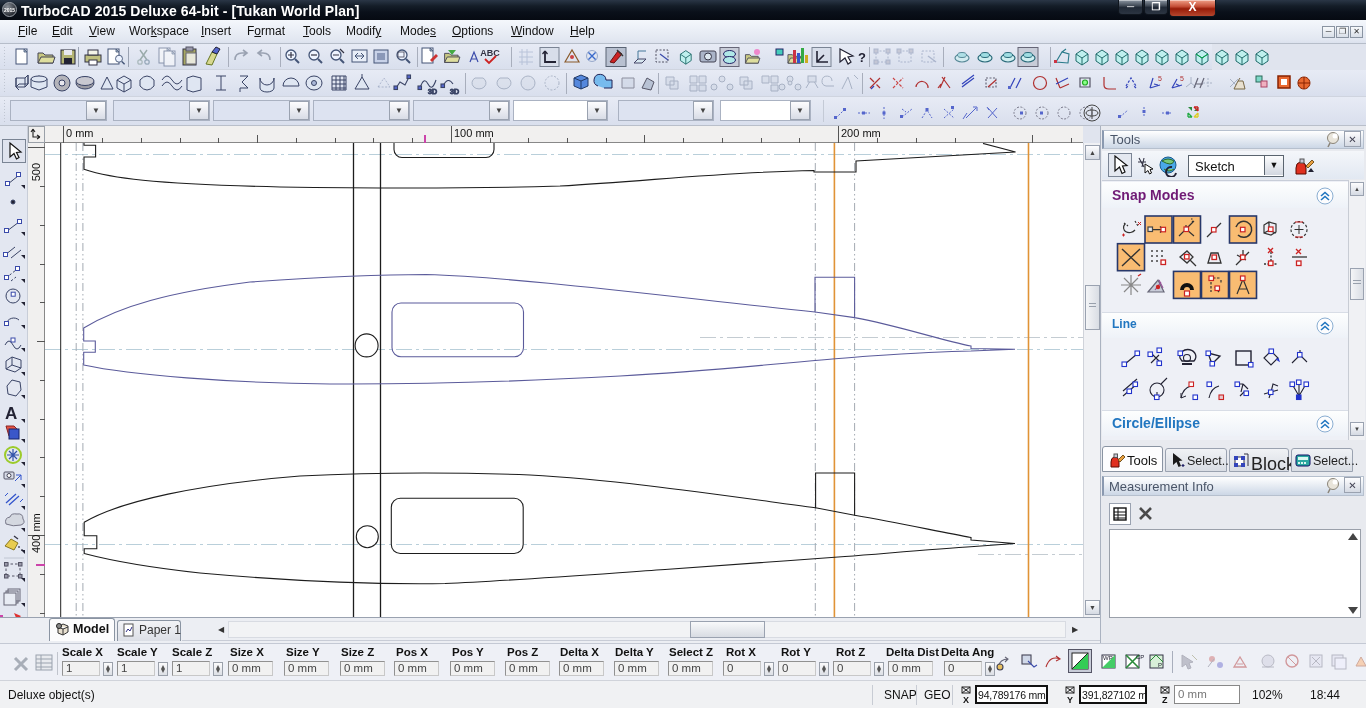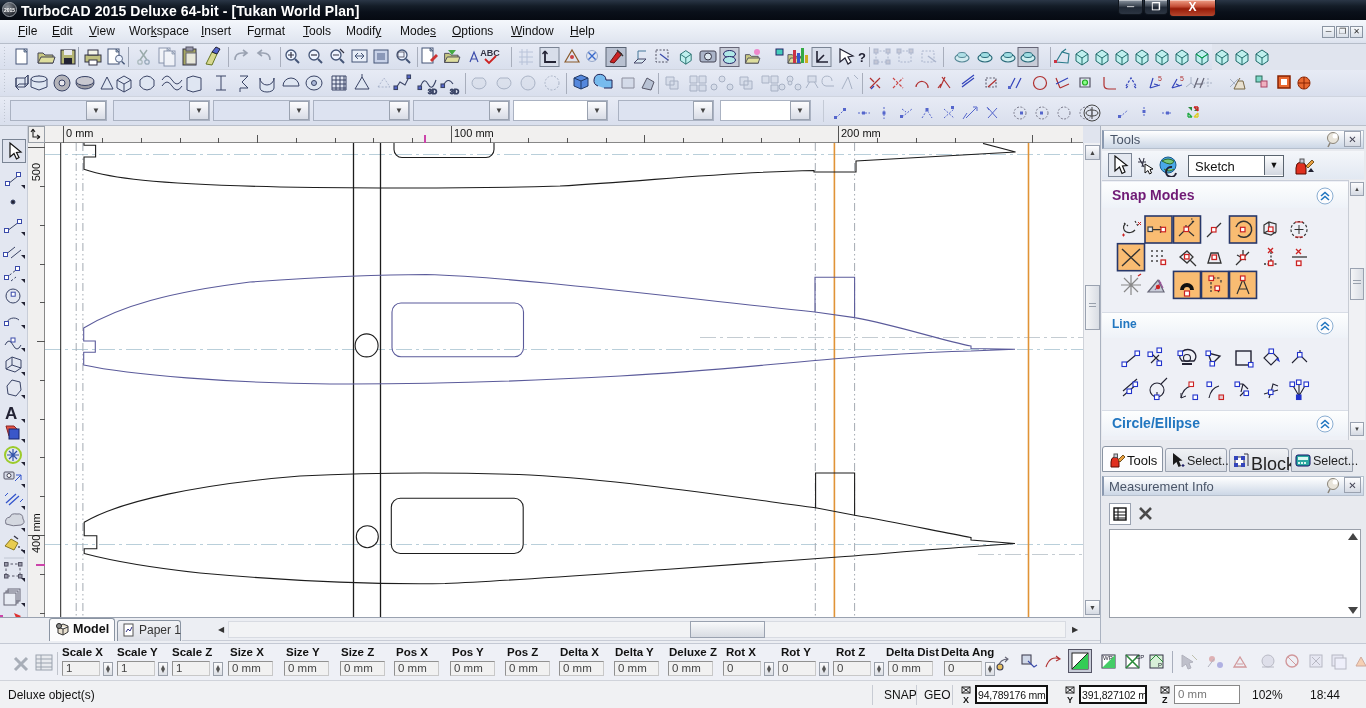--- a/index.html
+++ b/index.html
@@ -976,21 +976,21 @@
     <span class="flabel" style="left:117px">Scale Y</span>
     <span class="flabel" style="left:172px">Scale Z</span>
 <span class="flabel" style="left:230px">Size X</span>
     <span class="flabel" style="left:286px">Size Y</span>
     <span class="flabel" style="left:341px">Size Z</span>
 <span class="flabel" style="left:396px">Pos X</span>
     <span class="flabel" style="left:452px">Pos Y</span>
     <span class="flabel" style="left:507px">Pos Z</span>
 <span class="flabel" style="left:560px">Delta X</span>
     <span class="flabel" style="left:615px">Delta Y</span>
-    <span class="flabel" style="left:669px">Deluxe Z</span>
+    <span class="flabel" style="left:669px">Select Z</span>
 <span class="flabel" style="left:726px">Rot X</span>
     <span class="flabel" style="left:781px">Rot Y</span>
     <span class="flabel" style="left:836px">Rot Z</span>
 <span class="flabel" style="left:886px">Delta Dist</span>
     <span class="flabel" style="left:941px">Delta Ang</span>
 <div class="field" style="left:62px;width:38px">1</div>
     <div class="spinbox" style="left:103px"></div>
 <div class="field" style="left:117px;width:38px">1</div>
     <div class="spinbox" style="left:158px"></div>
 <div class="field" style="left:172px;width:38px">1</div>

